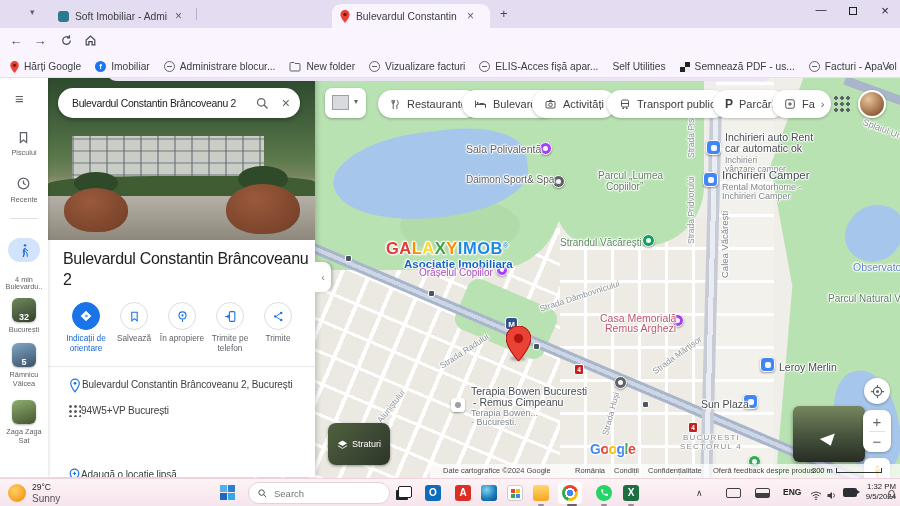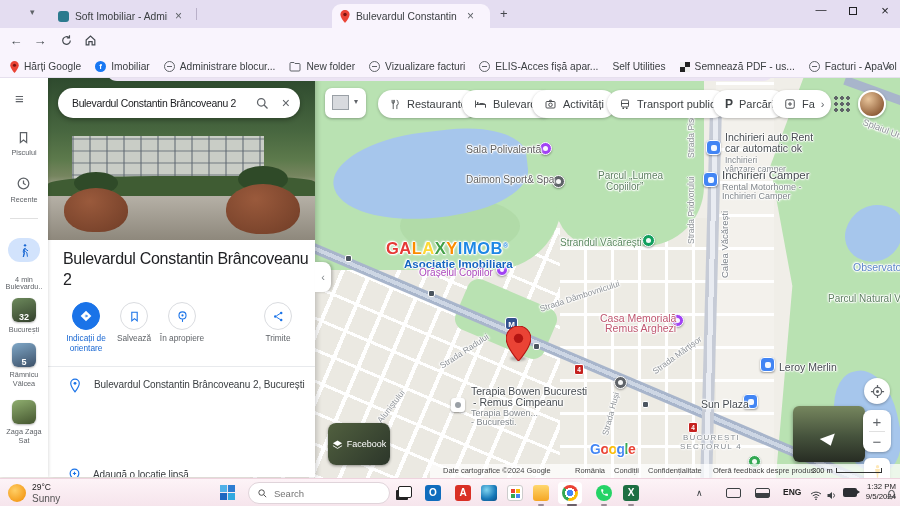--- a/index.html
+++ b/index.html
@@ -41,21 +41,21 @@
 .chip{position:absolute;top:12px;height:28px;background:#fff;border-radius:14px;box-shadow:0 1px 3px rgba(0,0,0,.25);display:flex;align-items:center;gap:6px;padding:0 12px;font-size:11px;color:#3c4043;white-space:nowrap}
 .bl0,.bl1{color:#e53935}.bl2{color:#fb8c00}.bl3{color:#fdd835}.bl4{color:#43a047}.bl5{color:#fb8c00}
 .bl6,.bl7,.bl8,.bl9{color:#1e88e5}
 .gl0{color:#4285F4}.gl1{color:#EA4335}.gl2{color:#FBBC05}.gl3{color:#4285F4}.gl4{color:#34A853}.gl5{color:#EA4335}
 .ctrl{position:absolute;background:#fff;box-shadow:0 1px 3px rgba(0,0,0,.3);display:flex;align-items:center;justify-content:center}
 
 .panel{left:48px;top:78px;width:267px;height:399px;background:#fff;overflow:hidden;box-shadow:2px 0 5px rgba(0,0,0,.18);z-index:5}
 .act{position:absolute;width:52px;text-align:center}
 .acirc{width:28px;height:28px;border-radius:50%;border:1px solid #dadce0;background:#fff;margin:0 auto;display:flex;align-items:center;justify-content:center}
 .alab{font-size:8.3px;color:#5f6368;line-height:9.5px;margin-top:4px}
-.drow{position:absolute;left:0;width:267px;display:flex;gap:12px;padding-left:20px;align-items:flex-start}
+.drow{position:absolute;left:0;width:267px;display:flex;gap:0;padding-left:20px;align-items:flex-start}
 .dtxt{font-size:10px;color:#3c4043;line-height:13px;max-width:205px;letter-spacing:-.1px}
 .sbar{left:0;top:78px;width:48px;height:399px;background:#fff;box-shadow:1px 0 3px rgba(0,0,0,.12);z-index:8}
 .slab{position:absolute;width:48px;text-align:center;font-size:7.3px;color:#5f6368}
 .thumb{position:absolute;left:12px;width:24px;height:24px;border-radius:6px;color:#fff;font-size:9px;font-weight:bold;display:flex;align-items:flex-end;justify-content:center;box-shadow:0 1px 2px rgba(0,0,0,.3)}
 .spill{left:58px;top:88px;width:242px;height:30px;background:#fff;border-radius:18px;box-shadow:0 2px 5px rgba(0,0,0,.3);z-index:9;display:flex;align-items:center;padding:0 10px 0 14px}
 .spill input{border:none;outline:none;flex:1;font-size:10.4px;letter-spacing:-.3px;color:#202124;font-family:"Liberation Sans",sans-serif;background:transparent}
 .miniw{left:325px;top:88px;width:41px;height:30px;background:#fff;border-radius:7px;box-shadow:0 1px 3px rgba(0,0,0,.3);z-index:4}
 .collapse{left:315px;top:262px;width:16px;height:30px;background:#fff;border-radius:0 8px 8px 0;box-shadow:2px 0 3px rgba(0,0,0,.2);z-index:6;display:flex;align-items:center;justify-content:center;color:#80868a;font-size:11px}
 
 .tbar{left:0;top:478px;width:900px;height:28px;background:linear-gradient(180deg,#fdf3f7,#f6e5ec);border-top:1px solid #eed3de;z-index:30}
@@ -297,21 +297,21 @@
         <span style="color:#5f6368">›</span>
       </div>
     <div class="ab" style="left:833px;top:17px;width:17px;height:17px;background-image:radial-gradient(#5f6368 1.8px,transparent 2px);background-size:6px 6px"></div>
     <div class="ab" style="left:858px;top:12px;width:28px;height:28px;border-radius:50%;border:2px solid #fff;background:radial-gradient(circle at 35% 30%,#e8c49a,#96653f 70%,#5d3c22);box-shadow:0 1px 3px rgba(0,0,0,.3)"></div>
 
     <div class="ab" style="left:328px;top:345px;width:62px;height:42px;border-radius:8px;background:linear-gradient(135deg,#51603f,#2c362a);box-shadow:0 1px 3px rgba(0,0,0,.4);display:flex;align-items:center;justify-content:center;gap:4px">
       <svg width="11" height="11" viewBox="0 0 24 24">
           <path d="M12 3l10 6-10 6L2 9z" fill="#fff"></path>
           <path d="M2 14.5l10 6 10-6" fill="none" stroke="#fff" stroke-width="2"></path>
         </svg>
-      <span style="color:#fff;font-size:9px">Facebook</span>
+      <span style="color:#fff;font-size:9px">Straturi</span>
     </div>
     <div class="ab" style="left:793px;top:328px;width:72px;height:56px;border-radius:6px;background:linear-gradient(180deg,#76865e 0%,#45523c 55%,#272c23 100%);box-shadow:0 2px 4px rgba(0,0,0,.4)">
         <span style="position:absolute;left:28px;top:30px;width:0;height:0;border-left:8px solid transparent;border-right:8px solid transparent;border-top:10px solid #fff;transform:rotate(-20deg)"></span>
       </div>
     <div class="ctrl" style="left:864px;top:300px;width:26px;height:26px;border-radius:50%">
         <svg width="15" height="15" viewBox="0 0 24 24">
           <circle cx="12" cy="12" r="6.5" fill="none" stroke="#5f6368" stroke-width="2"></circle>
           <circle cx="12" cy="12" r="2.4" fill="#5f6368"></circle>
           <path d="M12 1.5v4M12 18.5v4M1.5 12h4M18.5 12h4" stroke="#5f6368" stroke-width="2"></path>
         </svg>
@@ -376,39 +376,52 @@
     <div class="act" style="left:108px;top:224px">
       <span class="acirc">
           <svg width="13" height="13" viewBox="0 0 24 24">
             <circle cx="12" cy="10" r="6.5" fill="none" stroke="#1a73e8" stroke-width="2"></circle>
             <circle cx="12" cy="10" r="2" fill="#1a73e8"></circle>
             <path d="M12 17v5" stroke="#1a73e8" stroke-width="2"></path>
           </svg>
         </span>
       <div class="alab">În apropiere</div>
     </div>
+    <div class="act" style="left:156px;top:224px">
+      <span class="acirc">
+          <svg width="13" height="13" viewBox="0 0 24 24">
+            <rect x="10" y="3" width="10" height="18" rx="2" fill="none" stroke="#1a73e8" stroke-width="2"></rect>
+            <path d="M2 12h7M6.5 9l3 3-3 3" fill="none" stroke="#1a73e8" stroke-width="2"></path>
+          </svg>
+        </span>
+      <div class="alab">Trimite pe telefon</div>
+    </div>
     <div class="act" style="left:204px;top:224px">
       <span class="acirc">
           <svg width="13" height="13" viewBox="0 0 24 24">
             <circle cx="6" cy="12" r="2.3" fill="#1a73e8"></circle>
             <circle cx="17" cy="5.5" r="2.3" fill="#1a73e8"></circle>
             <circle cx="17" cy="18.5" r="2.3" fill="#1a73e8"></circle>
             <path d="M8 11l7-4.5M8 13l7 4.5" stroke="#1a73e8" stroke-width="1.8"></path>
           </svg>
         </span>
       <div class="alab">Trimite</div>
     </div>
     <div class="ab" style="left:0;top:288px;width:267px;border-top:1px solid #e8eaed"></div>
 
     <div class="drow" style="top:300px">
       <svg width="14" height="16" viewBox="0 0 24 30" style="flex:0 0 auto">
           <path d="M12 2a8 8 0 0 0-8 8c0 6 8 16 8 16s8-10 8-16a8 8 0 0 0-8-8z" fill="none" stroke="#1a73e8" stroke-width="2.2"></path>
           <circle cx="12" cy="10" r="2.6" fill="#1a73e8"></circle>
         </svg>
       <span class="dtxt" style="white-space:nowrap">Bulevardul Constantin Brâncoveanu 2, București</span>
+    </div>
+    <div class="drow" style="top:326px">
+      <span style="width:13px;height:13px;background-image:radial-gradient(#5f6368 1.3px,transparent 1.5px);background-size:5px 5px;flex:0 0 auto"></span>
+      <span class="dtxt">94W5+VP București</span>
     </div>
     <div class="drow" style="top:390px">
       <svg width="13" height="13" viewBox="0 0 24 24" style="flex:0 0 auto">
           <path d="M12 2a8 8 0 0 0-8 8c0 6 8 12 8 12s8-6 8-12a8 8 0 0 0-8-8z" fill="none" stroke="#1a73e8" stroke-width="2.2"></path>
           <path d="M12 7v6M9 10h6" stroke="#1a73e8" stroke-width="2"></path>
         </svg>
       <span class="dtxt">Adaugă o locație lipsă</span>
     </div>
   </div>
   <div class="ab collapse">‹</div>

